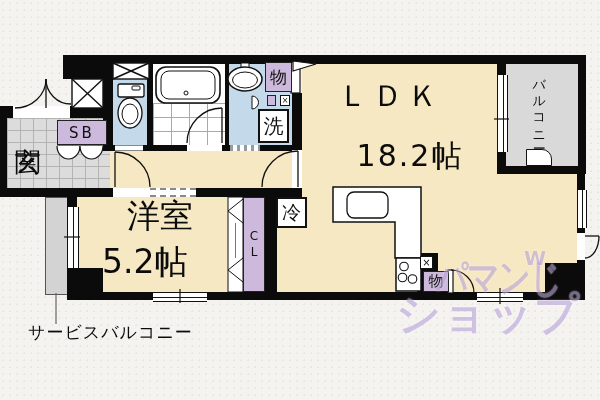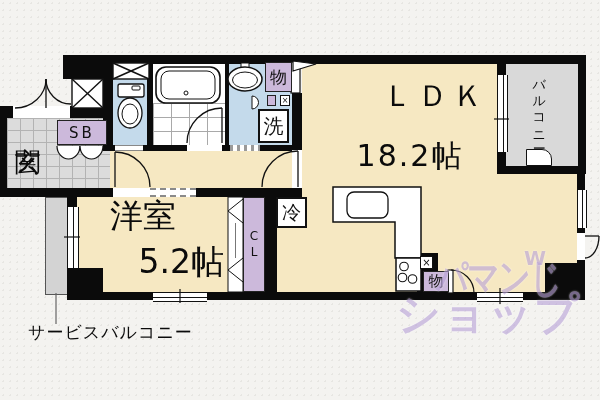--- a/index.html
+++ b/index.html
@@ -225,30 +225,30 @@
   </div>
   <div class="abs pbox" style="left:267px;top:95px;width:9px;height:11px;"></div>
   <div class="abs wbox" style="left:280px;top:95px;width:10px;height:11px;border-width:1px;font-size:8px;">
     <span>×</span>
   </div>
   <div class="abs wbox" style="left:420px;top:256px;width:13px;height:13px;border-width:1px;font-size:10px;z-index:5;">
     <span>×</span>
   </div>
   <div class="abs" style="left:526px;top:149px;width:26px;height:17px;background:#fff;border:1.5px solid #111;border-top-right-radius:10px;box-sizing:border-box;z-index:5;"></div>
 
-  <div class="abs lbl" style="left:338px;top:80px;width:150px;text-align:right;font-size:30px;letter-spacing:5px;">
+  <div class="abs lbl" style="left:338px;top:80px;width:150px;text-align:left;font-size:30px;letter-spacing:5px;">
     <span>ＬＤＫ</span>
   </div>
   <div class="abs lbl" style="left:330px;top:140px;width:160px;text-align:center;font-size:30px;letter-spacing:2px;">
     <span>18.2帖</span>
   </div>
-  <div class="abs lbl" style="left:110px;top:199px;width:100px;font-size:33px;">
+  <div class="abs lbl" style="left:110px;top:199px;width:100px;text-align:center;font-size:33px;">
     <span>洋室</span>
   </div>
-  <div class="abs lbl" style="left:102px;top:245px;width:122px;text-align:right;font-size:33px;">
+  <div class="abs lbl" style="left:102px;top:245px;width:122px;text-align:left;font-size:33px;">
     <span>5.2帖</span>
   </div>
   <div class="abs lbl vtext" style="left:14px;top:126px;font-size:26px;letter-spacing:4px;">
     <span>玄関</span>
   </div>
   <div class="abs lbl vtext" style="left:532px;top:70px;font-size:13px;letter-spacing:3px;">
     <span>バルコニー</span>
   </div>
   <div class="abs lbl" style="left:28px;top:324px;font-size:17px;letter-spacing:1px;">
     <span>サービスバルコニー</span>

